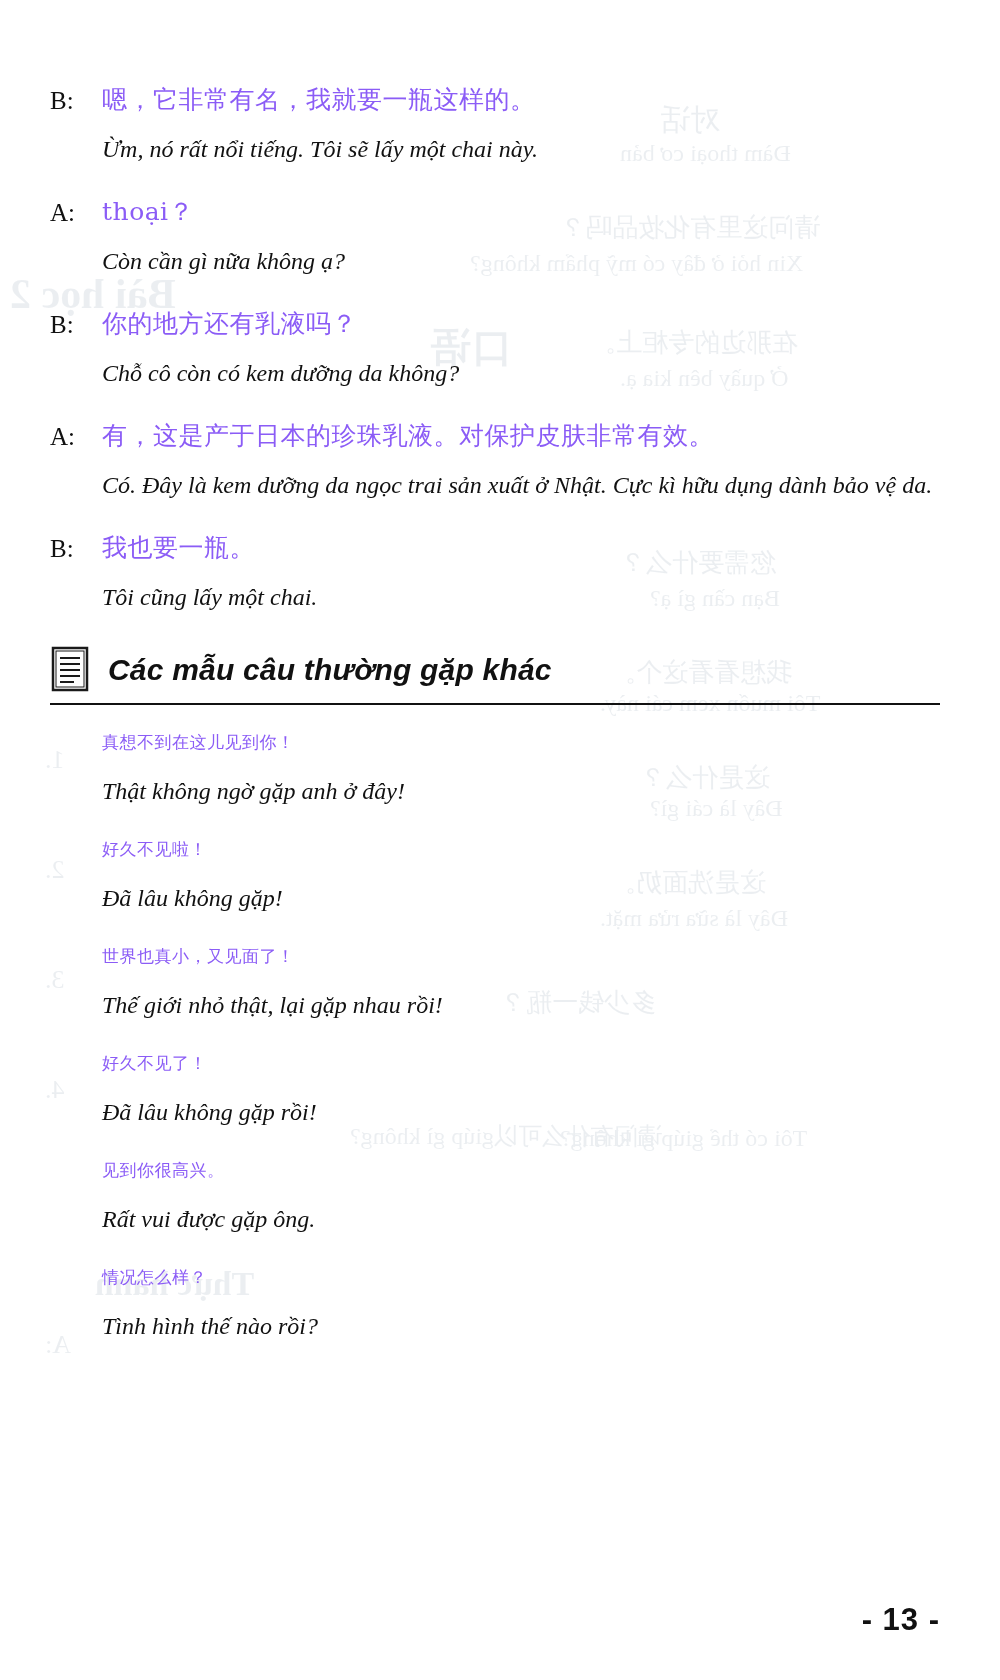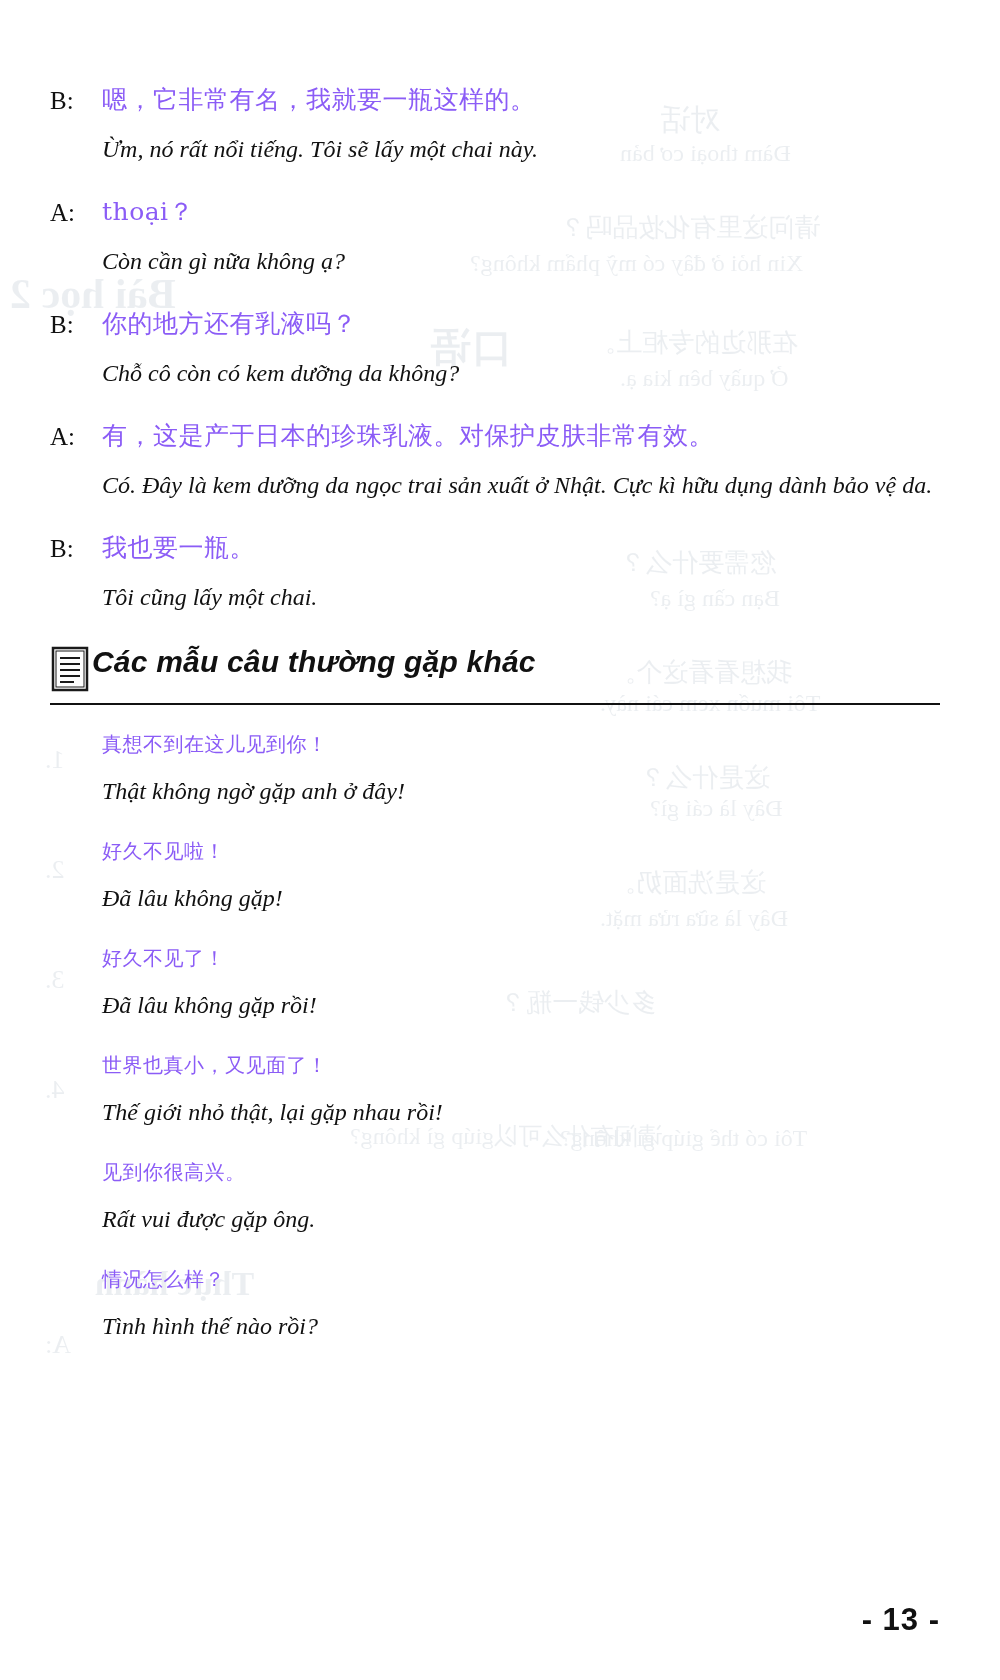--- a/index.html
+++ b/index.html
@@ -73,22 +73,22 @@
     color: #111;
     margin-top: 13px;
   }
 
   
   .section {
     margin-top: 30px;
   }
   .section-head {
     display: flex;
-    align-items: flex-start;
-    gap: 0;
+    align-items: center;
+    gap: 16px;
   }
   .doc-icon {
     width: 42px;
     height: 50px;
     flex: 0 0 42px;
     position: relative;
   }
   .doc-icon svg { display: block; }
   .section-title {
     font-size: 30px;
@@ -105,21 +105,21 @@
     margin-bottom: 22px;
   }
 
   
   .phrases {
     padding-left: 52px;
   }
   .phrase {
     margin-bottom: 26px;
   }
-  .phrase .zh { font-size: 20px; line-height: 34px; }
+  .phrase .zh { font-size: 17px; line-height: 34px; font-family: Liberation Mono, monospace; }
   .phrase .vi { font-size: 24px; line-height: 34px; }
 
   .page-number {
     position: absolute;
     right: 60px;
     bottom: 42px;
     font-size: 31px;
     font-family: "Liberation Sans", sans-serif;
     font-weight: bold;
     color: #111;
@@ -226,29 +226,29 @@
         <div class="zh">真想不到在这儿见到你！</div>
         <div class="vi">Thật không ngờ gặp anh ở đây!</div>
       </div>
 
       <div class="phrase">
         <div class="zh">好久不见啦！</div>
         <div class="vi">Đã lâu không gặp!</div>
       </div>
 
       <div class="phrase">
+        <div class="zh">世界也真小，又见面了！</div>
+        <div class="vi">Thế giới nhỏ thật, lại gặp nhau rồi!</div>
+      </div>
+
+      <div class="phrase">
         <div class="zh">好久不见了！</div>
         <div class="vi">Đã lâu không gặp rồi!</div>
       </div>
 
-      <div class="phrase">
-        <div class="zh">世界也真小，又见面了！</div>
-        <div class="vi">Thế giới nhỏ thật, lại gặp nhau rồi!</div>
-      </div>
-
 
       <div class="phrase">
         <div class="zh">见到你很高兴。</div>
         <div class="vi">Rất vui được gặp ông.</div>
       </div>
 
       <div class="phrase">
         <div class="zh">情况怎么样？</div>
         <div class="vi">Tình hình thế nào rồi?</div>
       </div>

